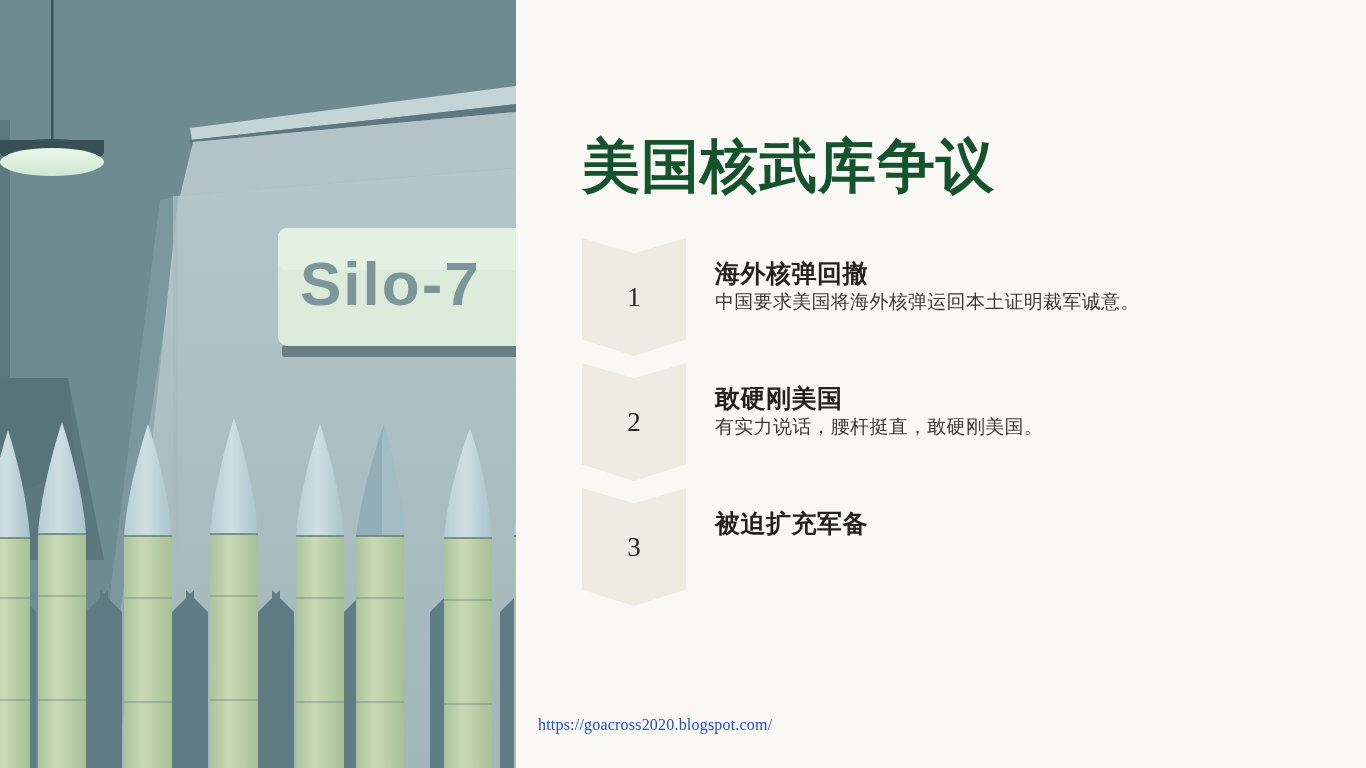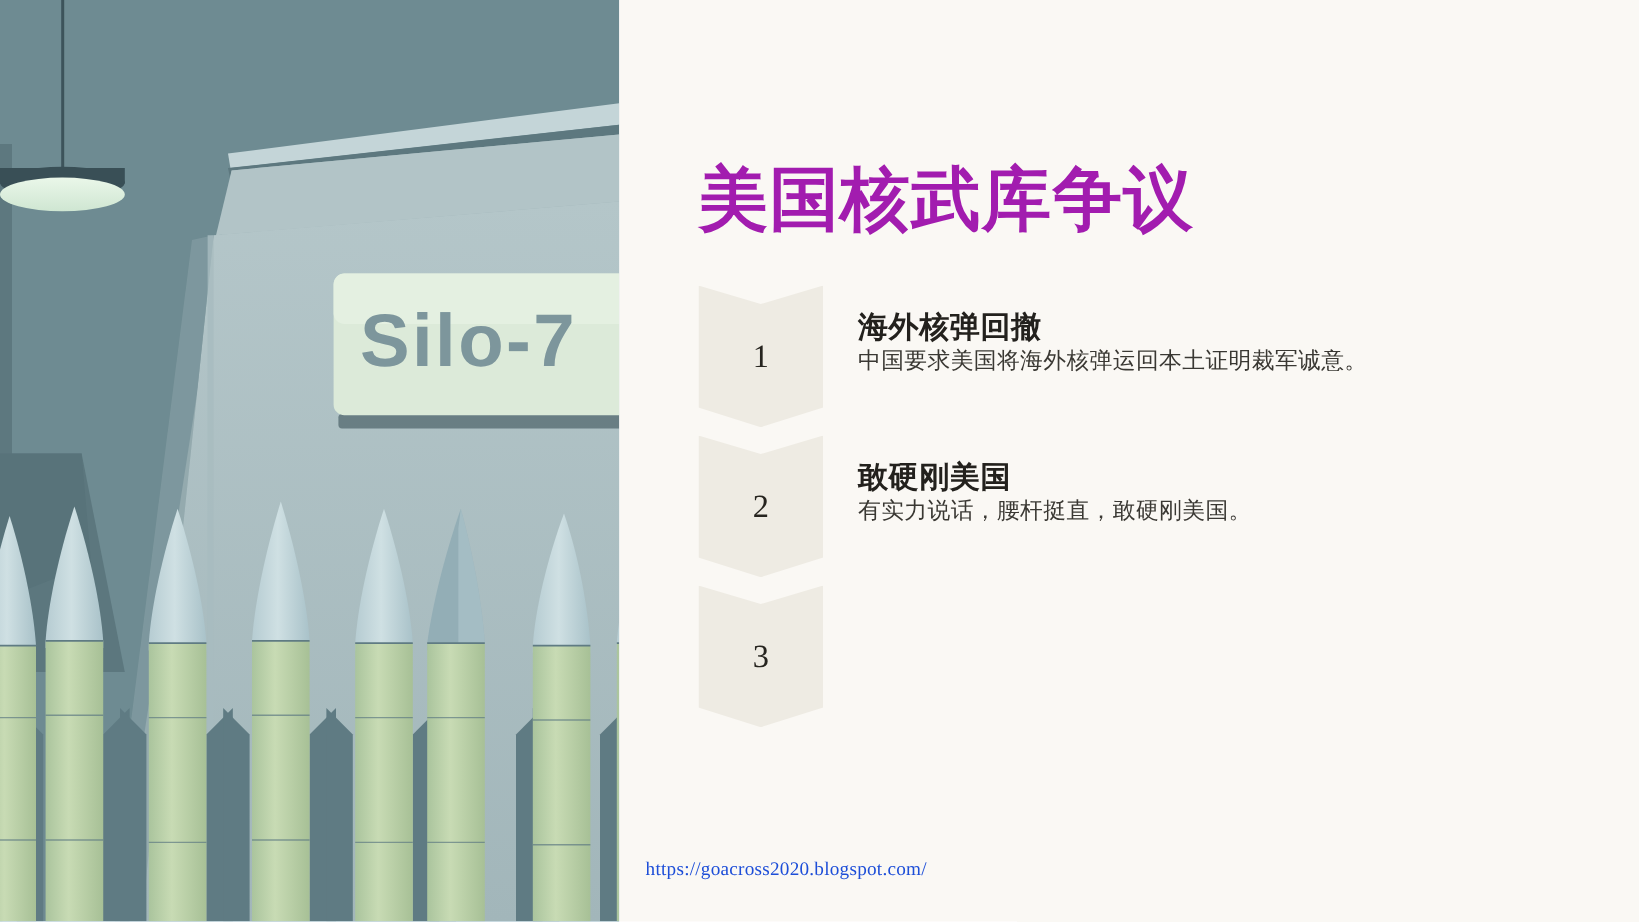--- a/index.html
+++ b/index.html
@@ -41,21 +41,21 @@
     background: #faf8f4;
   }
 
   .page-title {
     position: absolute;
     left: 66px;
     top: 128px;
     font-size: 58px;
     font-weight: 700;
     letter-spacing: 1px;
-    color: #a21caf;
+    color: #14532d;
     font-family: "Liberation Sans", "DejaVu Sans", sans-serif;
     white-space: nowrap;
   }
 
   .list {
     position: absolute;
     left: 66px;
     top: 238px;
     width: 740px;
   }
@@ -295,20 +295,21 @@
         <div class="item-text">
           <div class="item-heading">敢硬刚美国</div>
           <div class="item-desc">有实力说话，腰杆挺直，敢硬刚美国。</div>
         </div>
       </div>
 
       <div class="list-item">
         <div class="badge"></div>
         <div class="badge-number">3</div>
         <div class="item-text">
+          <div class="item-heading">被迫扩充军备</div>
         </div>
       </div>
 
     </div>
 
     <div class="footer-url">https://goacross2020.blogspot.com/</div>
   </div>
 
 </div>
 

